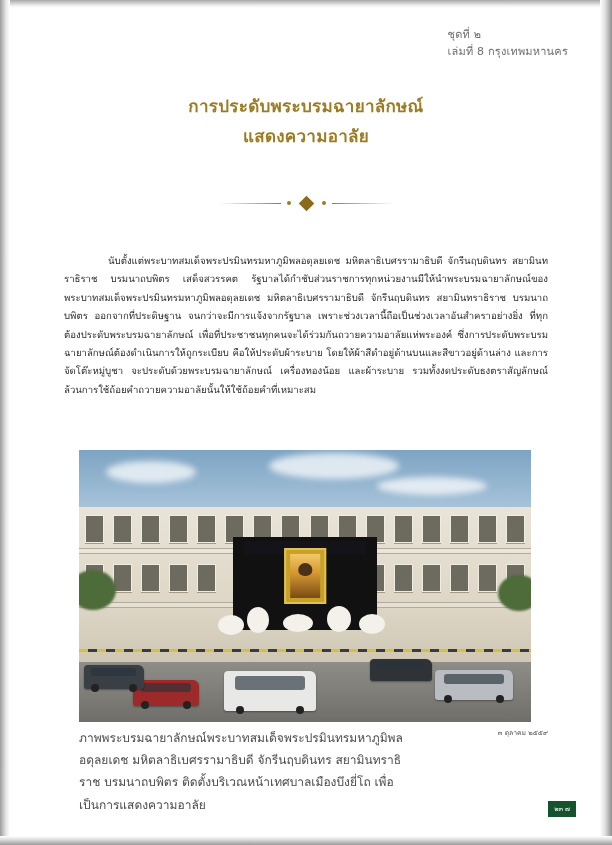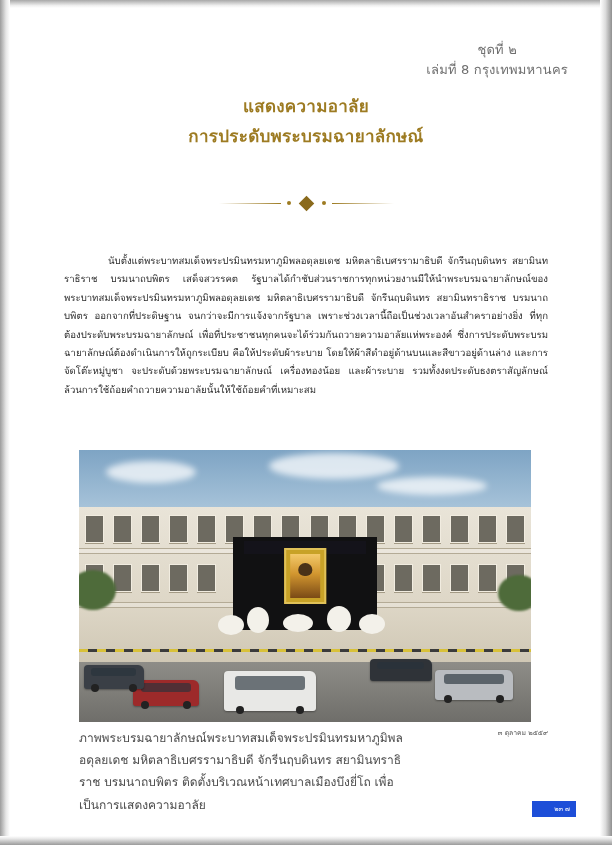--- a/index.html
+++ b/index.html
@@ -42,25 +42,25 @@
   }
   .page-edge-bottom {
     position: absolute;
     left: 0; right: 0; bottom: 0;
     height: 9px;
     background: linear-gradient(to top, #9a9a9a, #e8e8e8 70%, #ffffff);
   }
 
   .header {
     position: absolute;
-    top: 40px;
+    top: 26px;
     right: 44px;
-    text-align: center;
+    text-align: left;
     color: #6f6f6f;
-    font-size: 13px;
+    font-size: 11px;
     line-height: 1.55;
     letter-spacing: 0.2px;
   }
   .header div { white-space: nowrap; }
 
   .title-block {
     position: absolute;
     top: 92px;
     left: 0; right: 0;
     text-align: center;
@@ -142,27 +142,26 @@
     white-space: nowrap;
     margin-left: 21px;
   }
 
   .folio {
     position: absolute;
     right: 36px;
     bottom: 28px;
     width: 28px;
     height: 16px;
-    background: #1d4ed8;
+    background: #14532d;
     color: #ffffff;
     font-size: 6.5px;
     display: flex;
     align-items: center;
     justify-content: center;
-    padding-left: 16px;
   }
 
   
   .sky {
     position: absolute; left: 0; top: 0; width: 100%; height: 40%;
     background: linear-gradient(to bottom, #7ea4c4 0%, #a8c4da 55%, #cfd9df 100%);
   }
   .cloud {
     position: absolute;
     background: rgba(255,255,255,0.72);
@@ -300,22 +299,22 @@
   <div class="page-edge-left"></div>
   <div class="page-edge-right"></div>
   <div class="page-edge-bottom"></div>
 
   <div class="header">
     <div>ชุดที่ ๒</div>
     <div>เล่มที่ 8 กรุงเทพมหานคร</div>
   </div>
 
   <div class="title-block">
+    <div class="title-line">การประดับพระบรมฉายาลักษณ์</div>
     <div class="title-line">แสดงความอาลัย</div>
-    <div class="title-line">การประดับพระบรมฉายาลักษณ์</div>
   </div>
 
   <div class="ornament">
     <span class="orn-line"></span>
     <span class="orn-dot"></span>
     <span class="orn-diamond"></span>
     <span class="orn-dot"></span>
     <span class="orn-line right"></span>
   </div>
 

